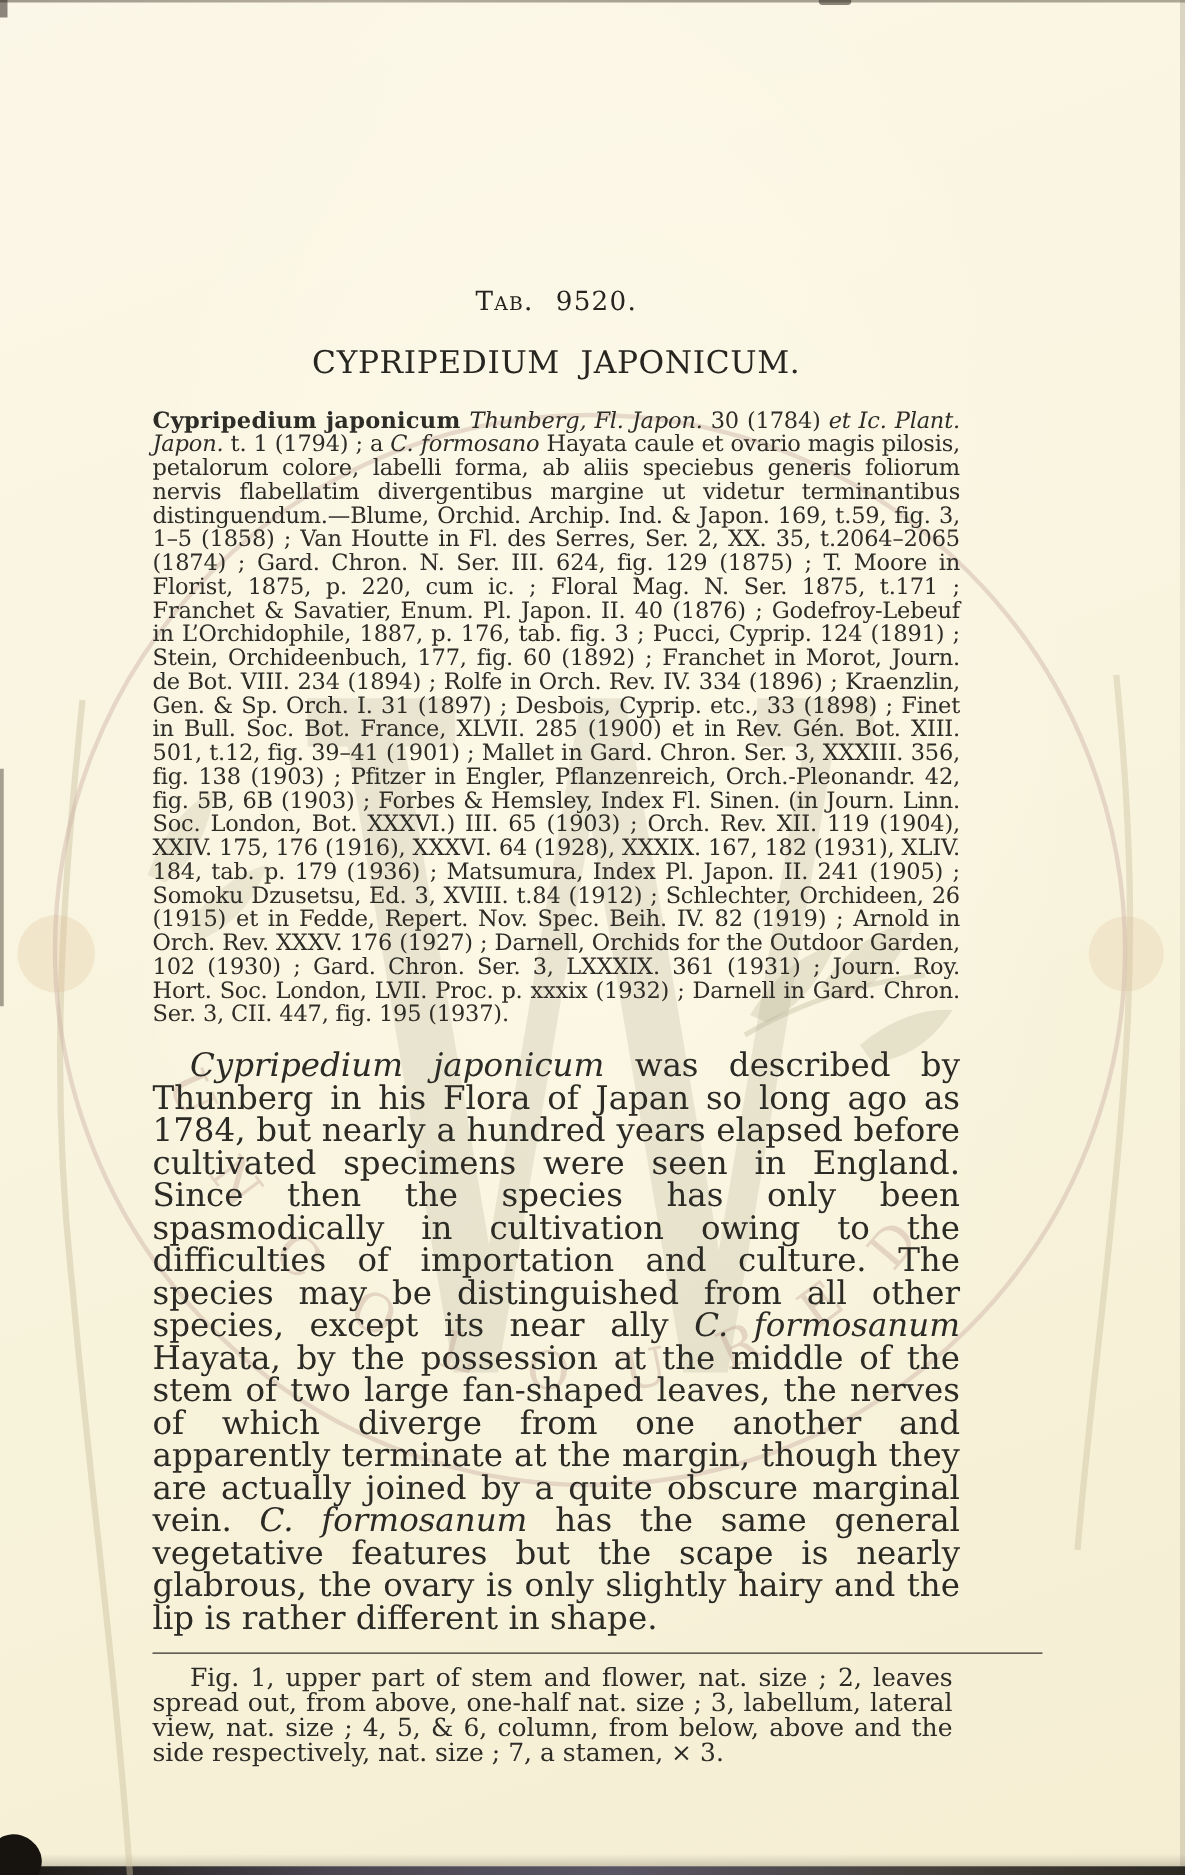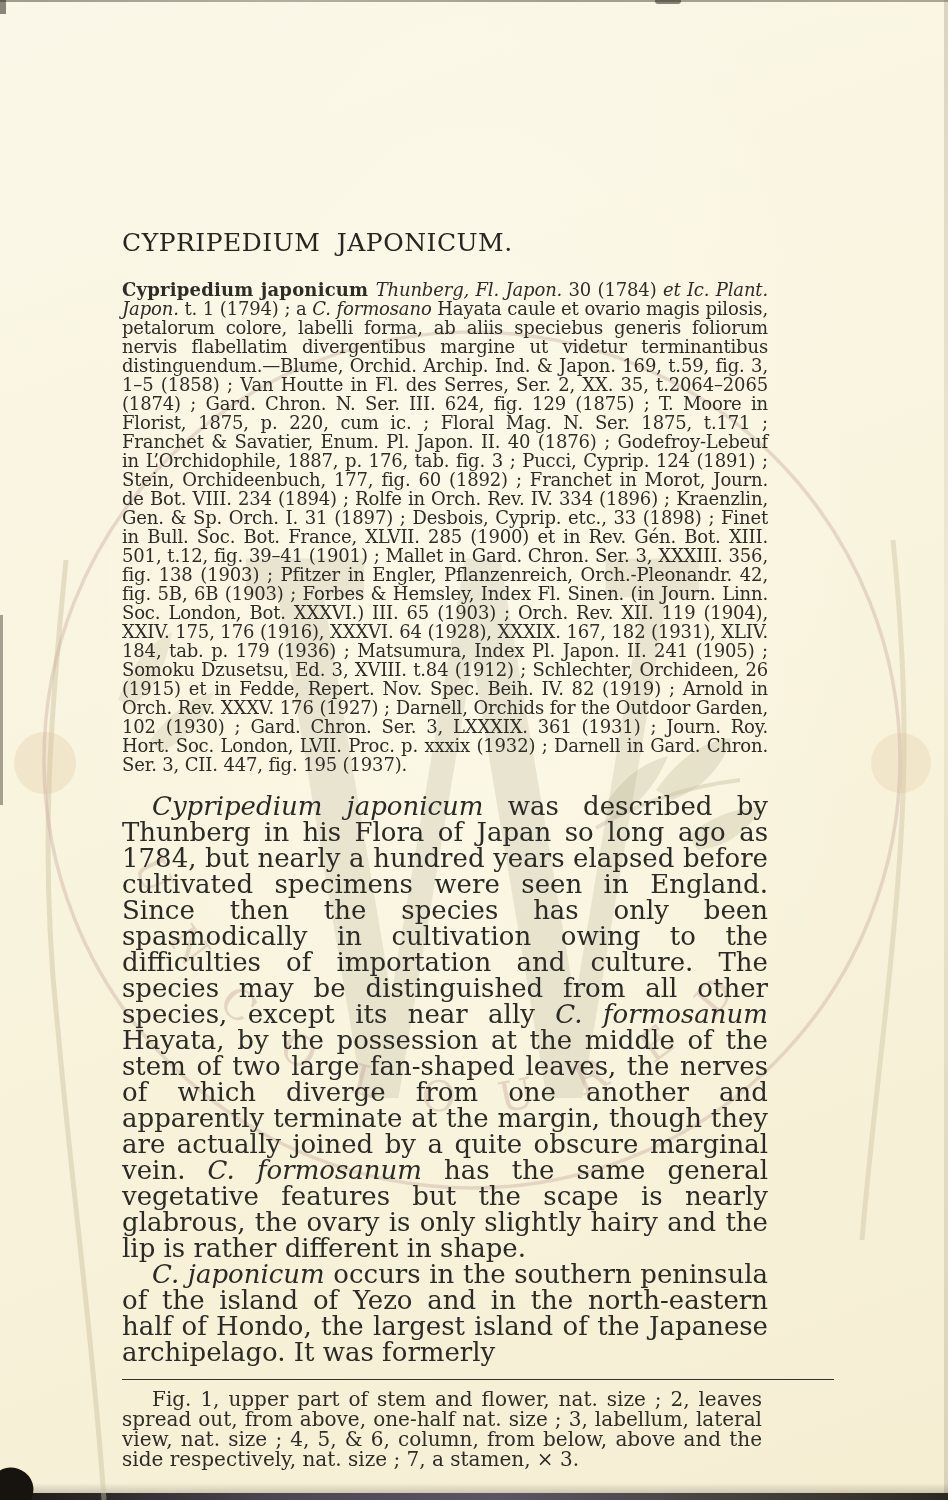--- a/index.html
+++ b/index.html
@@ -31,21 +31,21 @@
   
   .watermark{position:absolute;left:0;top:0;width:948px;height:1500px;z-index:1;pointer-events:none;}
   
   .column{position:absolute;left:122px;top:228px;width:646px;z-index:2;}
   .plate-no{
     text-align:center;font-size:21px;line-height:26px;
     font-variant:small-caps;letter-spacing:1px;word-spacing:10px;
     margin:0 0 21px 0;color:#26251f;
   }
   .species-title{
-    text-align:left;font-size:25px;line-height:30px;font-weight:normal;
+    text-align:center;font-size:25px;line-height:30px;font-weight:normal;
     letter-spacing:.5px;word-spacing:8px;margin:0 0 22px 0;color:#26251f;
   }
   .family{
     text-align:center;font-style:italic;font-size:21px;line-height:26px;
     margin:0 0 31px 0;color:#2b2a24;
   }
   .reference{
     font-size:18px;line-height:19px;letter-spacing:-0.15px;
     text-align:justify;margin:0 0 19px 0;color:#2e2c27;
   }
@@ -104,26 +104,26 @@
   <div class="edge-top"></div>
   <div class="edge-top-nick"></div>
   <div class="edge-left-nick"></div>
   <div class="edge-left-sliver"></div>
   <div class="edge-right-sliver"></div>
   <div class="edge-bottom-fade"></div>
   <div class="edge-bottom"></div>
   <div class="corner-blob"></div>
 
   <div class="column">
+    <div class="plate-no">Tab. 9520.</div>
     <div class="species-title">CYPRIPEDIUM JAPONICUM.</div>
 
     <p class="reference"><span class="seg-bold">Cypripedium japonicum </span><span class="seg-italic">Thunberg, Fl. Japon.</span><span class="seg-plain"> 30 (1784) </span><span class="seg-italic">et Ic. Plant. Japon.</span><span class="seg-plain"> t. 1 (1794) ; a </span><span class="seg-italic">C. formosano</span><span class="seg-plain"> Hayata caule et ovario magis pilosis, petalorum colore, labelli forma, ab aliis speciebus generis foliorum nervis flabellatim divergentibus margine ut videtur terminantibus distinguendum.—Blume, Orchid. Archip. Ind. &amp; Japon. 169, t.59, fig. 3, 1–5 (1858) ; Van Houtte in Fl. des Serres, Ser. 2, XX. 35, t.2064–2065 (1874) ; Gard. Chron. N. Ser. III. 624, fig. 129 (1875) ; T. Moore in Florist, 1875, p. 220, cum ic. ; Floral Mag. N. Ser. 1875, t.171 ; Franchet &amp; Savatier, Enum. Pl. Japon. II. 40 (1876) ; Godefroy-Lebeuf in L’Orchidophile, 1887, p. 176, tab. fig. 3 ; Pucci, Cyprip. 124 (1891) ; Stein, Orchideenbuch, 177, fig. 60 (1892) ; Franchet in Morot, Journ. de Bot. VIII. 234 (1894) ; Rolfe in Orch. Rev. IV. 334 (1896) ; Kraenzlin, Gen. &amp; Sp. Orch. I. 31 (1897) ; Desbois, Cyprip. etc., 33 (1898) ; Finet in Bull. Soc. Bot. France, XLVII. 285 (1900) et in Rev. Gén. Bot. XIII. 501, t.12, fig. 39–41 (1901) ; Mallet in Gard. Chron. Ser. 3, XXXIII. 356, fig. 138 (1903) ; Pfitzer in Engler, Pflanzenreich, Orch.-Pleonandr. 42, fig. 5B, 6B (1903) ; Forbes &amp; Hemsley, Index Fl. Sinen. (in Journ. Linn. Soc. London, Bot. XXXVI.) III. 65 (1903) ; Orch. Rev. XII. 119 (1904), XXIV. 175, 176 (1916), XXXVI. 64 (1928), XXXIX. 167, 182 (1931), XLIV. 184, tab. p. 179 (1936) ; Matsumura, Index Pl. Japon. II. 241 (1905) ; Somoku Dzusetsu, Ed. 3, XVIII. t.84 (1912) ; Schlechter, Orchideen, 26 (1915) et in Fedde, Repert. Nov. Spec. Beih. IV. 82 (1919) ; Arnold in Orch. Rev. XXXV. 176 (1927) ; Darnell, Orchids for the Outdoor Garden, 102 (1930) ; Gard. Chron. Ser. 3, LXXXIX. 361 (1931) ; Journ. Roy. Hort. Soc. London, LVII. Proc. p. xxxix (1932) ; Darnell in Gard. Chron. Ser. 3, CII. 447, fig. 195 (1937).</span></p>
 
     <div class="bodytext">
       <p><span class="seg-italic">Cypripedium japonicum</span><span class="seg-plain"> was described by Thunberg in his Flora of Japan so long ago as 1784, but nearly a hundred years elapsed before cultivated specimens were seen in England.  Since then the species has only been spasmodically in cultivation owing to the difficulties of importation and culture.  The species may be distinguished from all other species, except its near ally </span><span class="seg-italic">C. formosanum</span><span class="seg-plain"> Hayata, by the possession at the middle of the stem of two large fan-shaped leaves, the nerves of which diverge from one another and apparently terminate at the margin, though they are actually joined by a quite obscure marginal vein. </span><span class="seg-italic">C. formosanum</span><span class="seg-plain"> has the same general vegetative features but the scape is nearly glabrous, the ovary is only slightly hairy and the lip is rather different in shape.</span></p>
-      <p><span class="seg-italic">C. japonicum</span><span class="seg-plain"> occurs in the southern peninsula of the island of Yezo and in the north-eastern half of Hondo, the largest island of the Japanese archipelago.  It was formerly</span></p>
     </div>
 
     <hr class="caption-rule">
     <p class="caption"><span class="seg-plain">Fig. 1, upper part of stem and flower, nat. size ; 2, leaves spread out, from above, one-half nat. size ; 3, labellum, lateral view, nat. size ; 4, 5, &amp; 6, column, from below, above and the side respectively, nat. size ; 7, a stamen, × 3.</span></p>
   </div>
 
 </div>
 
 </body></html>

